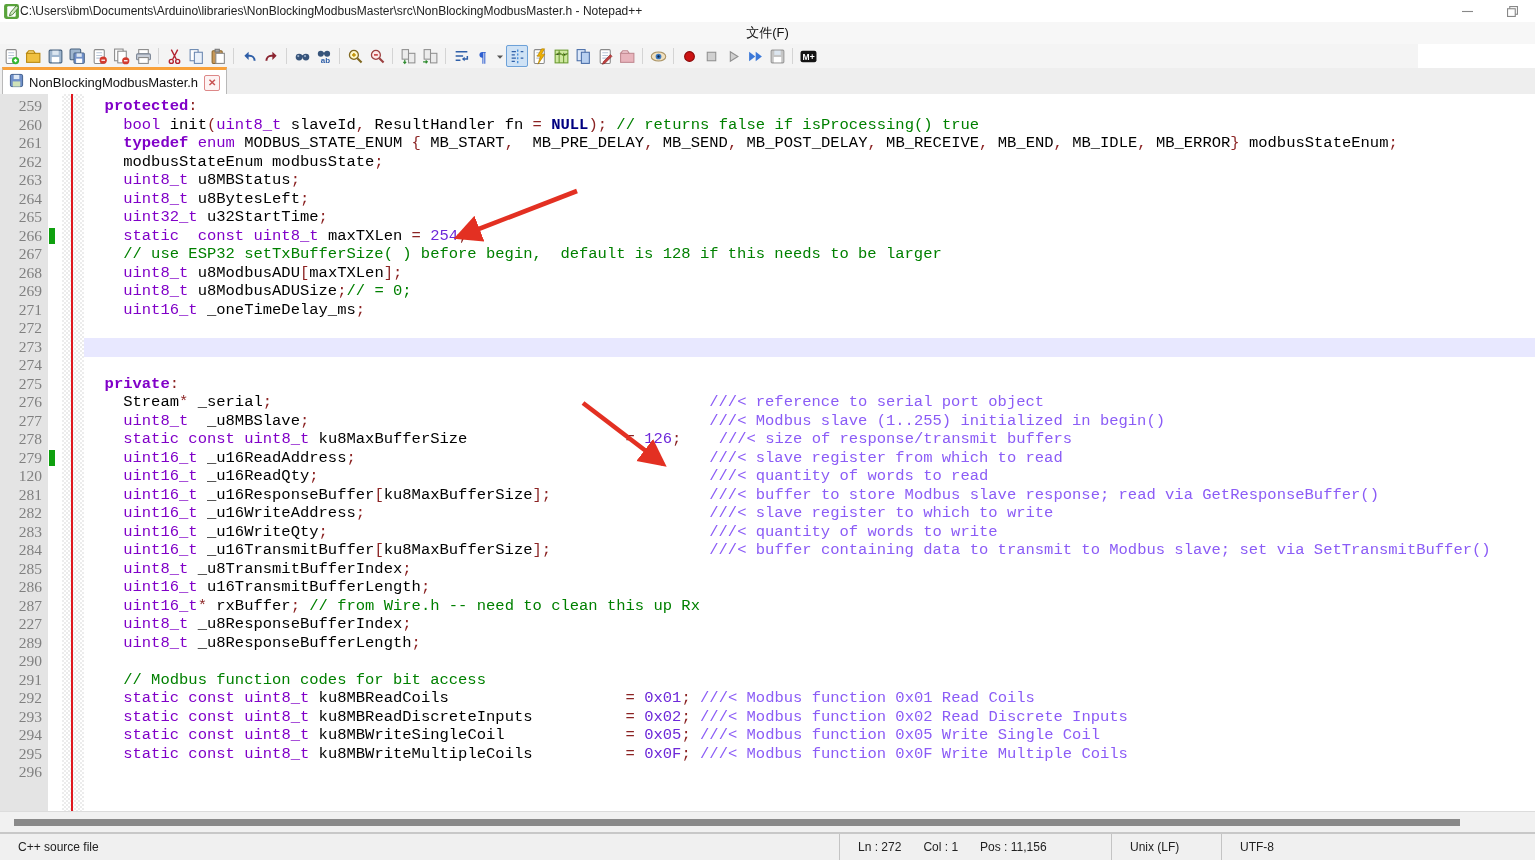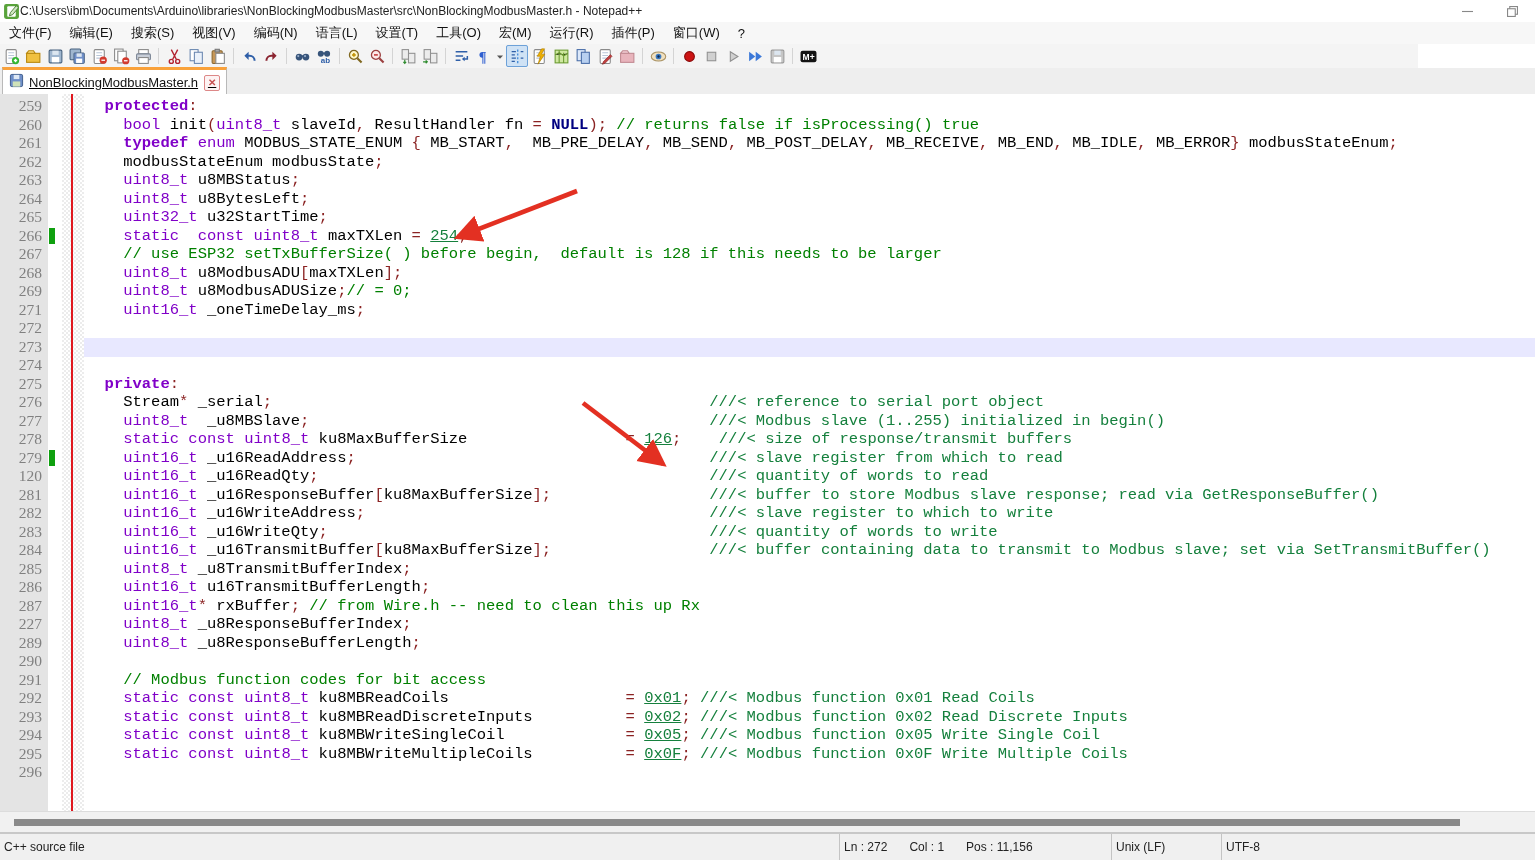--- a/index.html
+++ b/index.html
@@ -7,32 +7,32 @@
        font-family:"Liberation Sans",sans-serif;user-select:none;}
   
   #titlebar{position:absolute;left:0;top:0;width:1535px;height:22px;background:#ffffff;
             display:flex;align-items:center;border-bottom:1px solid #f0f0f0;}
   #appicon{margin-left:3px;width:17px;height:17px;display:inline-flex;}
   #title{font-size:12px;color:#222;white-space:nowrap;}
   #wincontrols{position:absolute;right:0;top:0;height:22px;display:flex;}
   .winbtn{width:45px;height:22px;display:flex;align-items:center;justify-content:center;color:#666;}
   
   #menubar{position:absolute;left:0;top:22px;width:1535px;height:22px;background:#f7f7f7;
-           display:flex;align-items:center;font-size:13px;color:#111;}
+           display:flex;align-items:center;font-size:13px;color:#111;flex-direction:column;}
   .menuitem{padding:2px 9px;white-space:nowrap;}
   
   #toolbar{position:absolute;left:0;top:44px;width:1418px;height:24px;background:#f4f4f4;
            display:flex;align-items:center;border-bottom:1px solid #e2e2e2;}
   .tbtn{width:22px;height:22px;display:flex;align-items:center;justify-content:center;border-radius:2px;}
   .tbtn.pressed{background:#cfe2f5;outline:1px solid #6da1d8;outline-offset:-1px;}
   .tbtn.narrow{width:12px;}
   .tsep{width:1px;height:16px;background:#d4d4d4;margin:0 4px;}
   
   #tabbar{position:absolute;left:0;top:68px;width:1535px;height:26px;background:#eeeeee;
-          border-bottom:1px solid #b9b9b9;display:flex;align-items:flex-end;text-decoration:underline;}
+          border-bottom:1px solid #b9b9b9;display:flex;align-items:flex-end;}
   .tab{height:25px;margin-left:2px;background:#ffffff;border:1px solid #b9b9b9;border-bottom:none;
        border-top:3px solid #f9a13a;display:flex;align-items:center;padding:0 6px;position:relative;top:1px;}
   .tablabel{font-size:13px;color:#111;margin:0 6px 0 5px;white-space:nowrap;}
   .tabclose{width:14px;height:14px;border:1px solid #d88;border-radius:2px;background:#fdf3f3;
             display:flex;align-items:center;justify-content:center;font-size:10px;color:#c75050;
             font-weight:bold;line-height:1;}
   
   #editor{position:absolute;left:0;top:94px;width:1535px;height:717px;background:#fff;overflow:hidden;}
   #col-gutter{position:absolute;left:0;top:0;width:48px;height:100%;background:#e4e4e4;}
   #col-bookmark{position:absolute;left:48px;top:0;width:14px;height:100%;background:#ffffff;}
@@ -40,33 +40,33 @@
             background:repeating-conic-gradient(#ececec 0% 25%, #ffffff 0% 50%) 0 0/4px 4px;}
   #redline{position:absolute;left:71px;top:0;width:2px;height:100%;background:#e0181f;z-index:1;}
   #hl{position:absolute;left:84px;right:0;height:19px;background:#e8e8ff;z-index:1;}
   .greenbar{position:absolute;left:49px;width:6px;background:#0fa00f;z-index:2;}
   #lines{position:absolute;left:0;top:3px;width:100%;z-index:3;}
   .line{display:flex;height:18.5px;line-height:18.5px;white-space:pre;
         font-family:"Liberation Mono",monospace;font-size:15.5px;}
   .ln{width:42px;padding-right:6px;text-align:right;color:#808080;flex:none;font-family:Liberation Serif, serif;}
   .code{margin-left:36px;padding-left:2px;color:#000;flex:none;}
   .pl{color:#000;} .kw{color:#8000c8;} .kwb{color:#8000c8;font-weight:bold;}
-  .nul{color:#000080;font-weight:bold;} .num{color:#15803d;text-decoration:underline;}
-  .com{color:#008000;} .doc{color:#15803d;} .op{color:#8b2323;}
+  .nul{color:#000080;font-weight:bold;} .num{color:#6d28d9;}
+  .com{color:#008000;} .doc{color:#8b5cf6;} .op{color:#8b2323;}
   #arrows{position:absolute;left:0;top:0;width:1535px;height:860px;pointer-events:none;z-index:6;}
   
   #hscroll{position:absolute;left:0;top:811px;width:1535px;height:21px;background:#f1f1f1;
            border-top:1px solid #dcdcdc;}
   #hthumb{position:absolute;left:14px;top:7px;width:1446px;height:7px;background:#8a8a8a;}
   
   #statusbar{position:absolute;left:0;top:832px;width:1535px;height:28px;background:#f0f0f0;
              border-top:2px solid #c8c8c8;display:flex;box-sizing:border-box;
              font-size:12px;color:#222;align-items:stretch;}
   .sbox{border-right:1px solid #c4c4c4;display:flex;align-items:center;box-sizing:border-box;
-        padding-left:4px;white-space:nowrap;overflow:hidden;}
+        padding-left:18px;white-space:nowrap;overflow:hidden;}
   .sbox span{margin-right:22px;}
 </style>
 </head>
 <body>
 
 <div id="app">
 
   <div id="titlebar">
     <span id="appicon">
       <svg width="17" height="17" viewBox="0 0 16 16">

